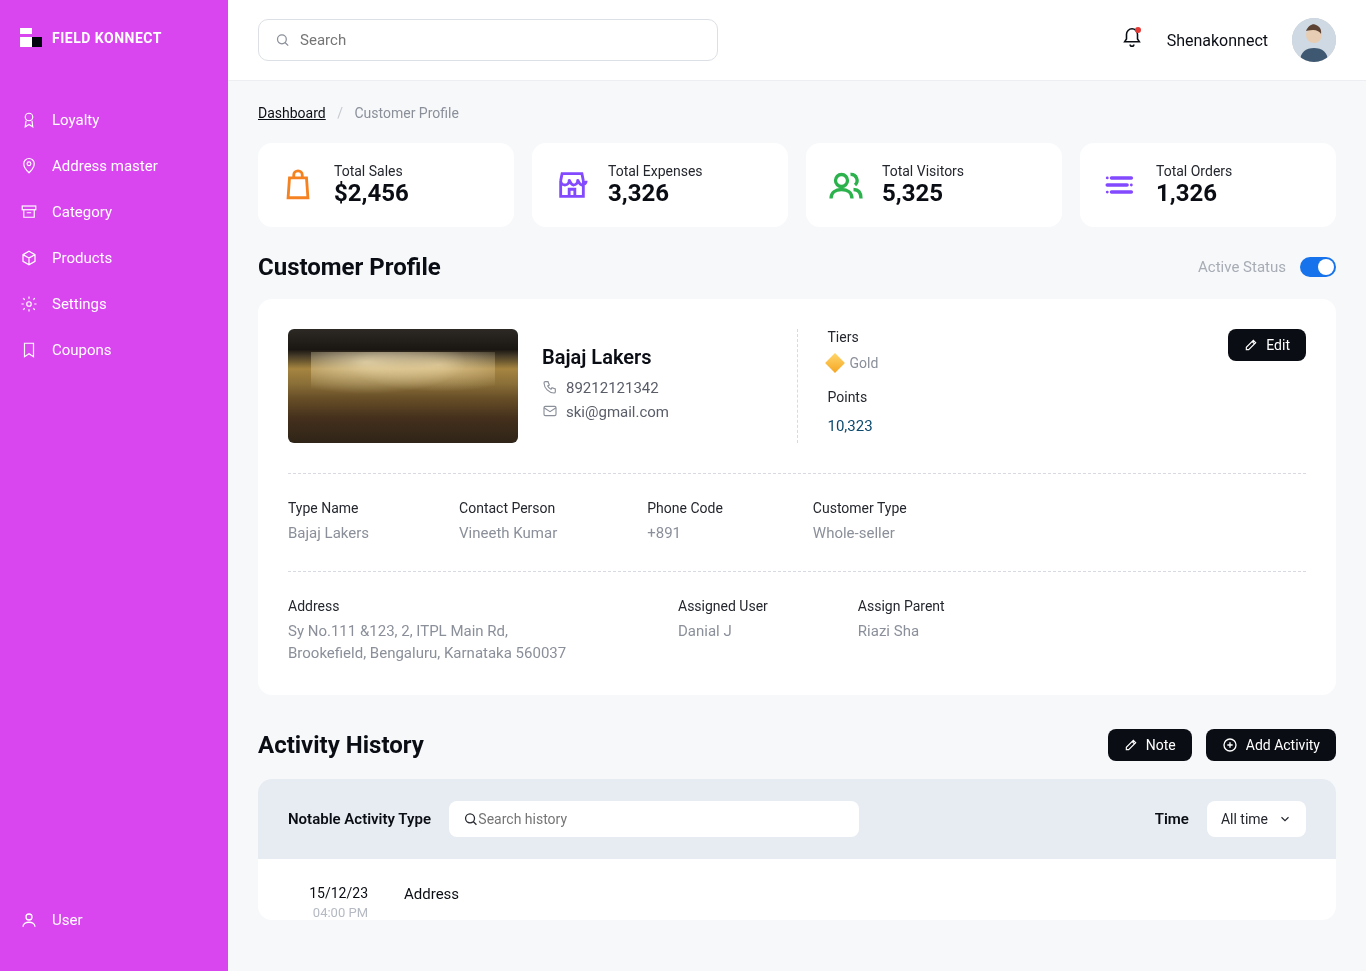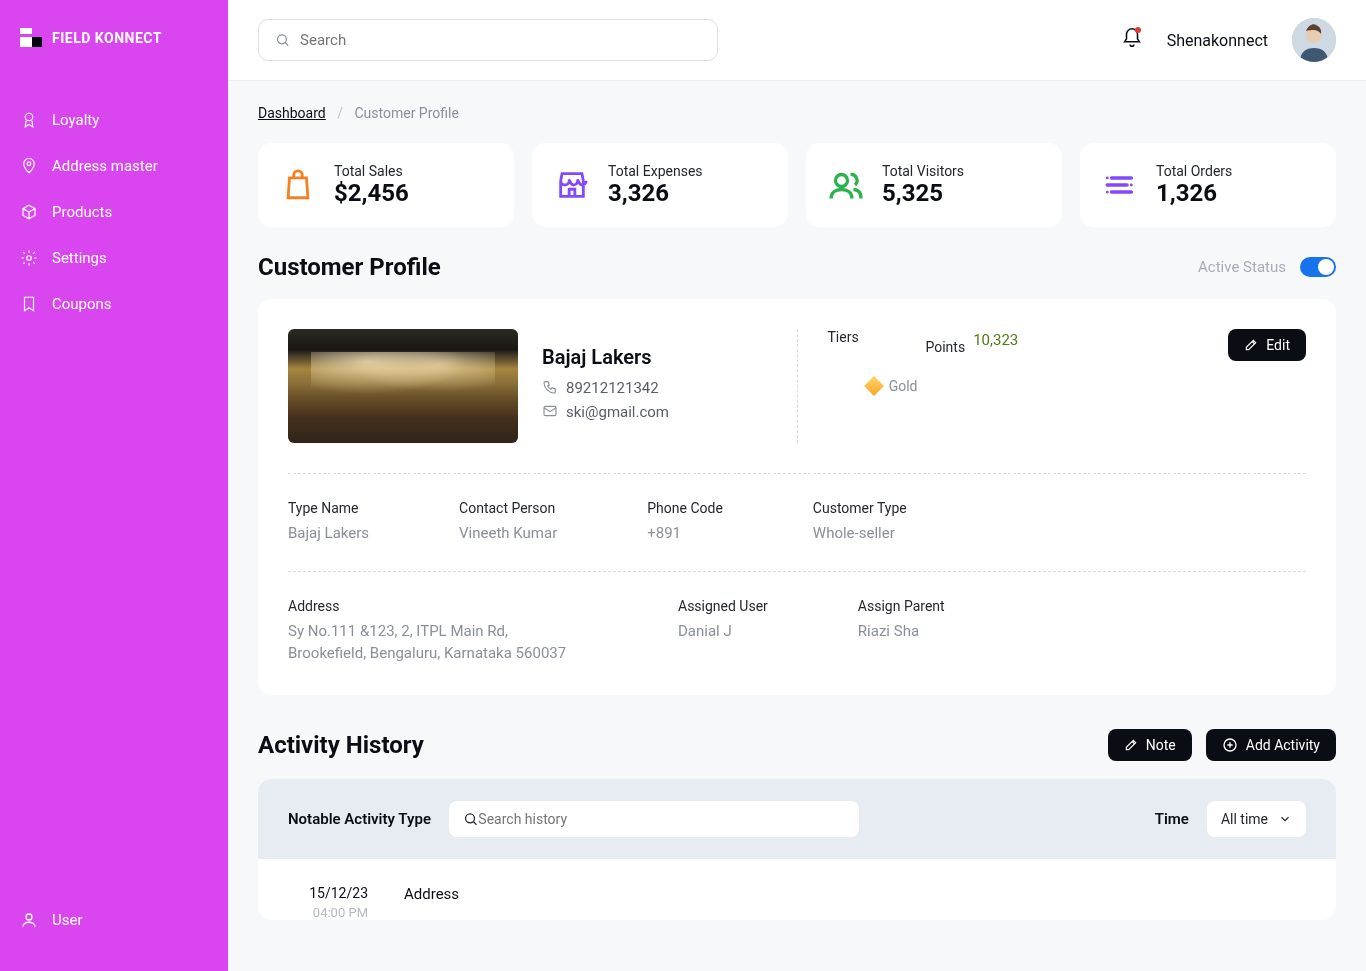--- a/index.html
+++ b/index.html
@@ -49,25 +49,25 @@
     
     .profile-card { background: #fff; border-radius: 14px; padding: 30px; margin-bottom: 34px; }
     .profile-top { display: flex; gap: 0; border-bottom: 1px dashed #d7dae1; padding-bottom: 30px; }
     .profile-left { display: flex; gap: 24px; flex: 1; border-right: 1px dashed #d7dae1; padding-right: 30px; }
     .store-img { width: 230px; height: 114px; background: linear-gradient(180deg, #2d2a26 0%, #1a1612 18%, #4a3f2a 24%, #6b5830 28%, #a68540 35%, #8a6f38 48%, #6a5028 60%, #44301c 78%, #2f2418 100%); border-radius: 6px; position: relative; overflow: hidden; }
     .store-img::before { content: ''; position: absolute; top: 20%; left: 10%; right: 10%; height: 45%; background: radial-gradient(ellipse at 30% 20%, rgba(255,240,200,.7), transparent 55%), radial-gradient(ellipse at 70% 25%, rgba(255,235,190,.6), transparent 50%); }
     .profile-info { display: flex; flex-direction: column; justify-content: center; }
     .profile-name { font-size: 20px; font-weight: 600; margin-bottom: 10px; }
     .contact-row { display: flex; align-items: flex-start; gap: 8px; font-size: 15px; color: #595d68; margin-bottom: 6px; }
     .profile-right { flex: 1; padding-left: 30px; display: flex; }
-    .tiers-block { display: flex; flex-direction: row; gap: 8px; }
+    .tiers-block { display: flex; flex-direction: column; gap: 8px; }
     .field-label { font-size: 14px; color: #24272e; margin-bottom: 2px; }
     .tier-badge { display: flex; align-items: center; gap: 8px; color: #8a8f99; font-size: 14px; }
     .diamond { width: 14px; height: 14px; transform: rotate(45deg); background: linear-gradient(135deg, #ffd66b, #f5a623); }
-    .points { font-size: 15px; color: #4d7c0f; margin-top: 2px; }
+    .points { font-size: 15px; color: #0c4a6e; margin-top: 2px; }
     .edit-btn { margin-left: auto; align-self: flex-start; }
     .btn-dark { background: #0a0d14; color: #fff; border: none; border-radius: 8px; padding: 8px 16px; font-size: 14px; display: inline-flex; align-items: center; gap: 8px; cursor: pointer; }
     
     .profile-mid { display: flex; gap: 90px; padding: 26px 0; border-bottom: 1px dashed #d7dae1; }
     .profile-bottom { display: flex; gap: 90px; padding-top: 26px; }
     .info-col .field-label { margin-bottom: 6px; }
     .info-val { font-size: 15px; color: #8a8f99; line-height: 1.5; }
     .info-col.addr { max-width: 300px; }
     
     .history-header { display: flex; align-items: center; margin-bottom: 18px; gap: 14px; }
@@ -105,20 +105,27 @@
           <path d="M8 13l-1 8 5-3 5 3-1-8"></path>
         </svg>
       <span>Loyalty</span>
     </div>
     <div class="nav-item">
       <svg viewBox="0 0 24 24" fill="none" stroke="currentColor" stroke-width="1.6">
           <path d="M12 21s7-6.5 7-12a7 7 0 10-14 0c0 5.5 7 12 7 12z"></path>
           <circle cx="12" cy="9" r="2.5"></circle>
         </svg>
       <span>Address master</span>
+    </div>
+    <div class="nav-item">
+      <svg viewBox="0 0 24 24" fill="none" stroke="currentColor" stroke-width="1.6">
+          <rect x="3" y="4" width="18" height="5"></rect>
+          <path d="M5 9v10h14V9M9 13h6"></path>
+        </svg>
+      <span>Category</span>
     </div>
     <div class="nav-item">
       <svg viewBox="0 0 24 24" fill="none" stroke="currentColor" stroke-width="1.6">
           <path d="M12 3l8 4.5v9L12 21l-8-4.5v-9L12 3z M4 7.5l8 4.5 8-4.5 M12 12v9"></path>
         </svg>
       <span>Products</span>
     </div>
     <div class="nav-item">
       <svg viewBox="0 0 24 24" fill="none" stroke="currentColor" stroke-width="1.6">
           <circle cx="12" cy="12" r="3"></circle>

